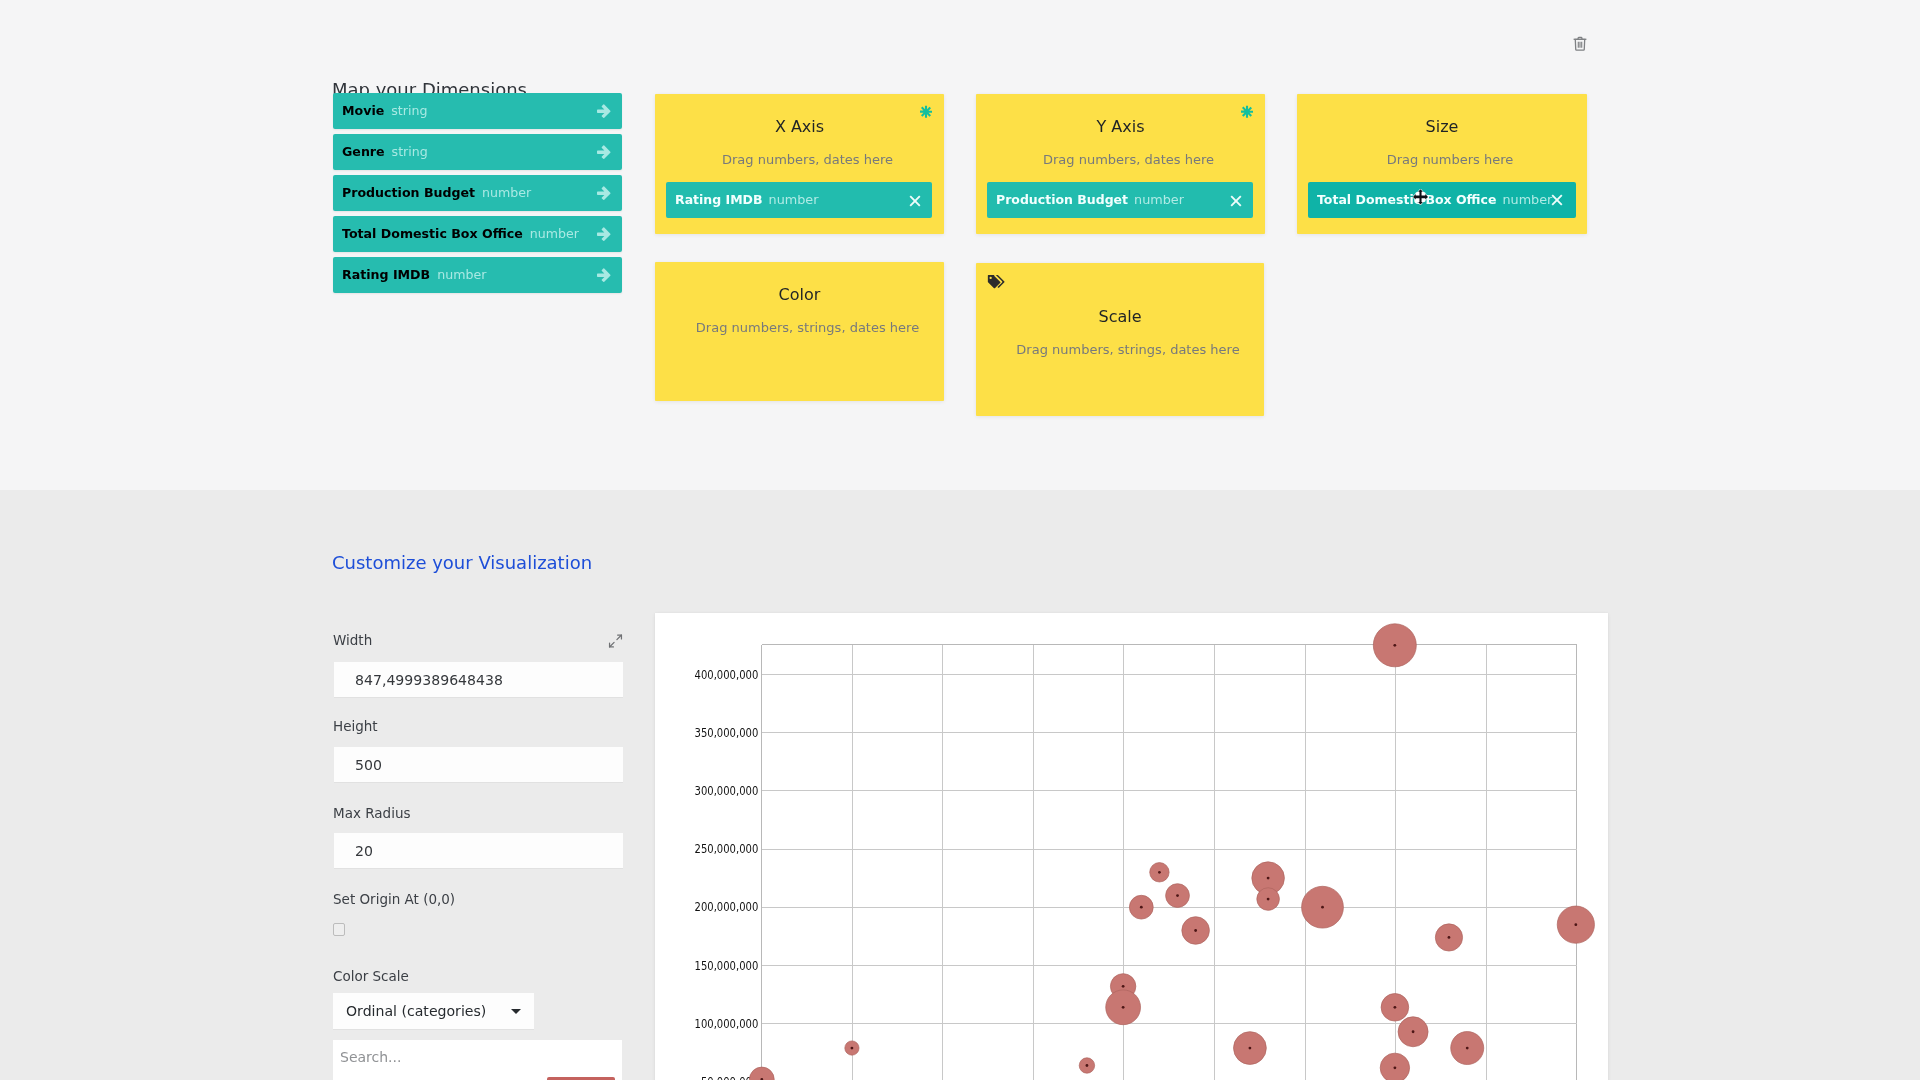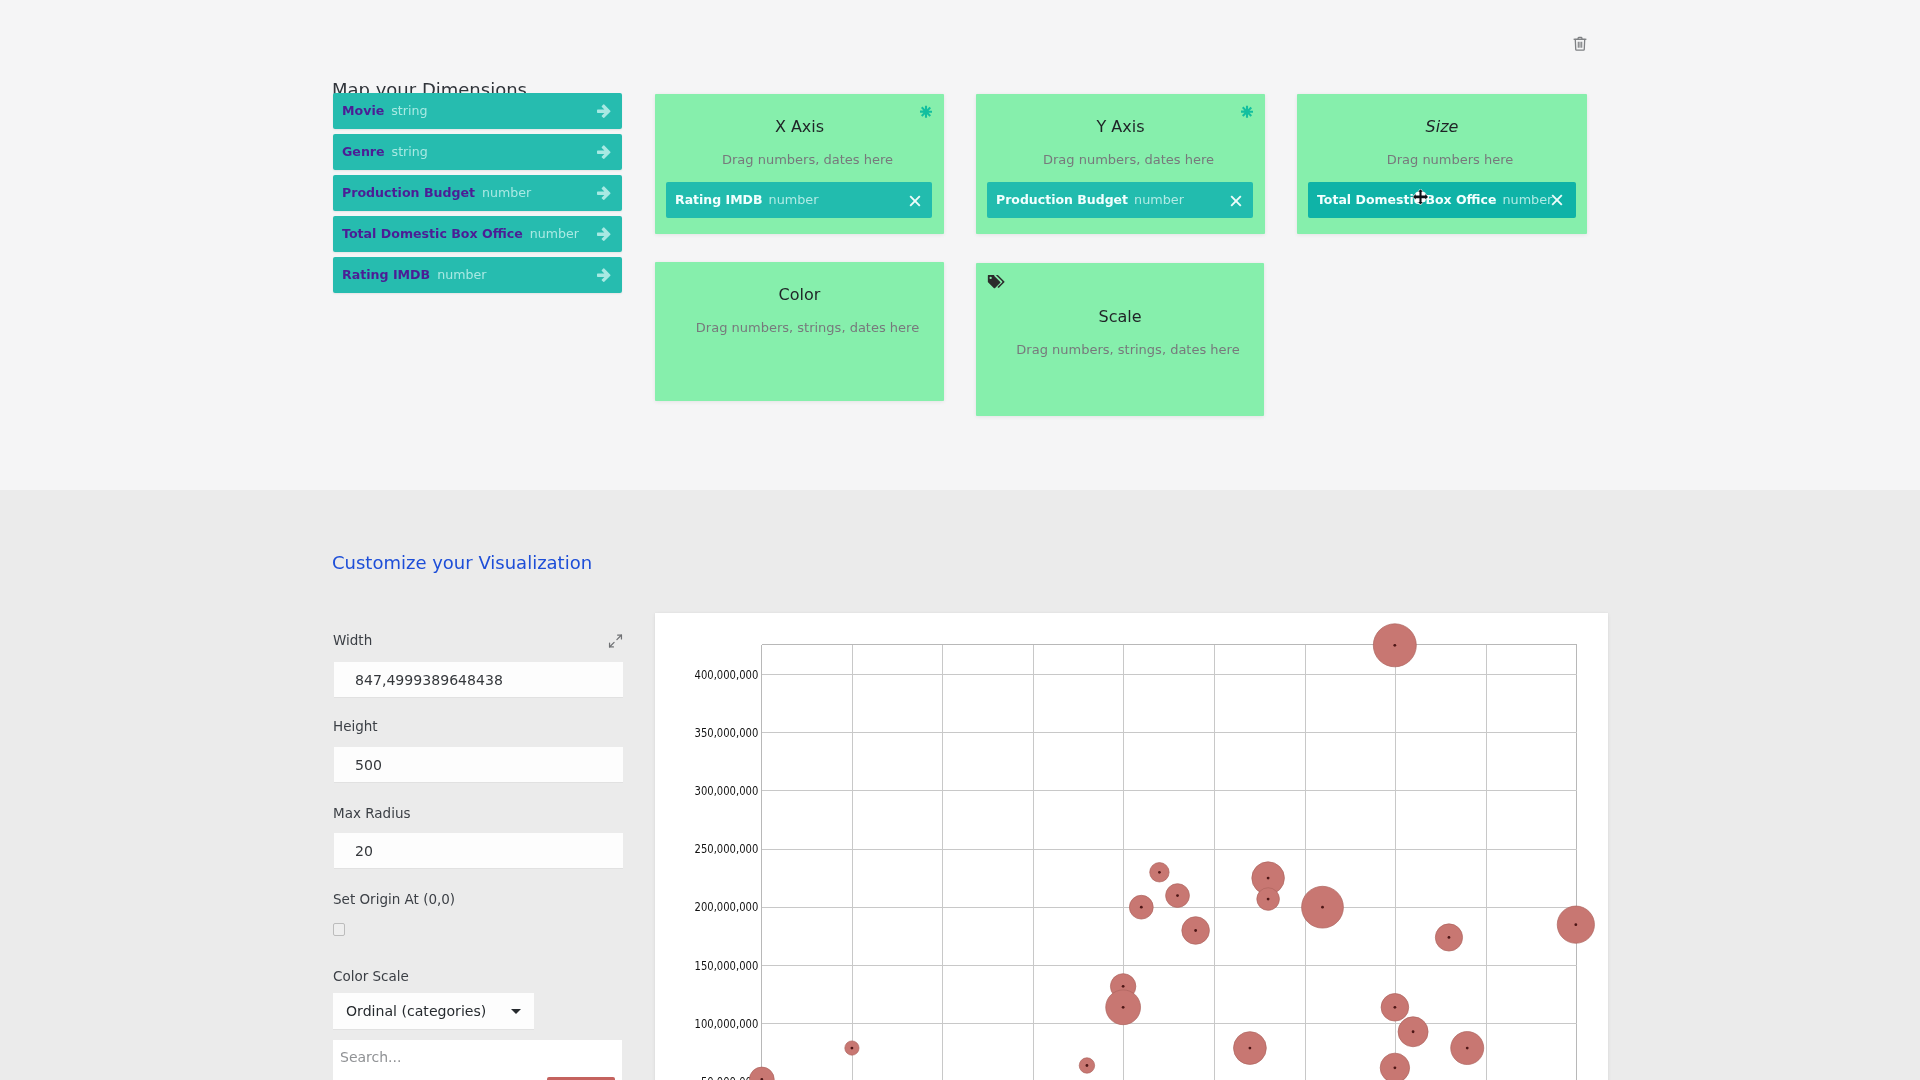--- a/index.html
+++ b/index.html
@@ -25,27 +25,27 @@
   }
 
   
   #dim-list { position:absolute; left:333px; top:93px; width:289px; }
   .dim-pill {
     position:relative; height:36px; margin-bottom:5px;
     background:#26bcaf; border-radius:2px;
     display:flex; align-items:center; padding:0 9px;
     cursor:grab; box-shadow:0 1px 2px rgba(0,0,0,.07);
   }
-  .dim-name { font-size:12.6px; font-weight:bold; color:#4c1d95; letter-spacing:0; position:relative; top:-1px; }
+  .dim-name { font-size:12.6px; font-weight:bold; color:#000000; letter-spacing:0; position:relative; top:-1px; }
   .dim-type { font-size:12.6px; color:#a9e9e3; margin-left:7px; position:relative; top:-1px; }
   .dim-arrow { position:absolute; right:11px; top:50%; margin-top:-7.5px; width:14px; height:15px; display:block; }
 
   
   .drop-card {
-    position:absolute; background:#86efac; border-radius:1px;
+    position:absolute; background:#fde047; border-radius:1px;
     box-shadow:0 1px 4px rgba(0,0,0,.07), 0 0 1px rgba(0,0,0,.05);
   }
   .drop-title {
     position:absolute; left:0; right:0; text-align:center;
     font-size:16px; color:#1f2326;
   }
   .drop-hint {
     position:absolute; left:0; right:0; text-align:center;
     font-size:13px; color:#77797c;padding-left:16px;
   }
@@ -182,21 +182,21 @@
           <div class="drop-hint" style="top:58px;">Drag numbers, dates here</div>
           <div class="chip" style="left:11px;top:88px;width:266px;">
             <span class="chip-name">Production Budget</span>
             <span class="chip-type">number</span>
             <span class="chip-x"><svg viewBox="0 0 12 12" width="12" height="12" fill="none" stroke="#eefdfb" stroke-width="1.9" stroke-linecap="butt">
                 <path d="M1.2 1.2 10.8 10.8M10.8 1.2 1.2 10.8"></path>
               </svg></span>
           </div>
         </div>
         <div class="drop-card" style="left: 1297px; top: 94px; width: 290px; height: 140px;">
-          <div class="drop-title" style="top:23px;font-style:italic;">Size</div>
+          <div class="drop-title" style="top:23px;">Size</div>
           <div class="drop-hint" style="top:58px;">Drag numbers here</div>
           <div class="chip chip-tight" style="left:11px;top:88px;width:268px;">
             <span class="chip-name">Total Domestic Box Office</span>
             <span class="chip-type">number</span>
             <span class="chip-x-inline">
               <svg viewBox="0 0 12 12" width="12" height="12" fill="none" stroke="#eefdfb" stroke-width="1.9" stroke-linecap="butt">
                 <path d="M1.2 1.2 10.8 10.8M10.8 1.2 1.2 10.8"></path>
               </svg>
             </span>
           </div>

